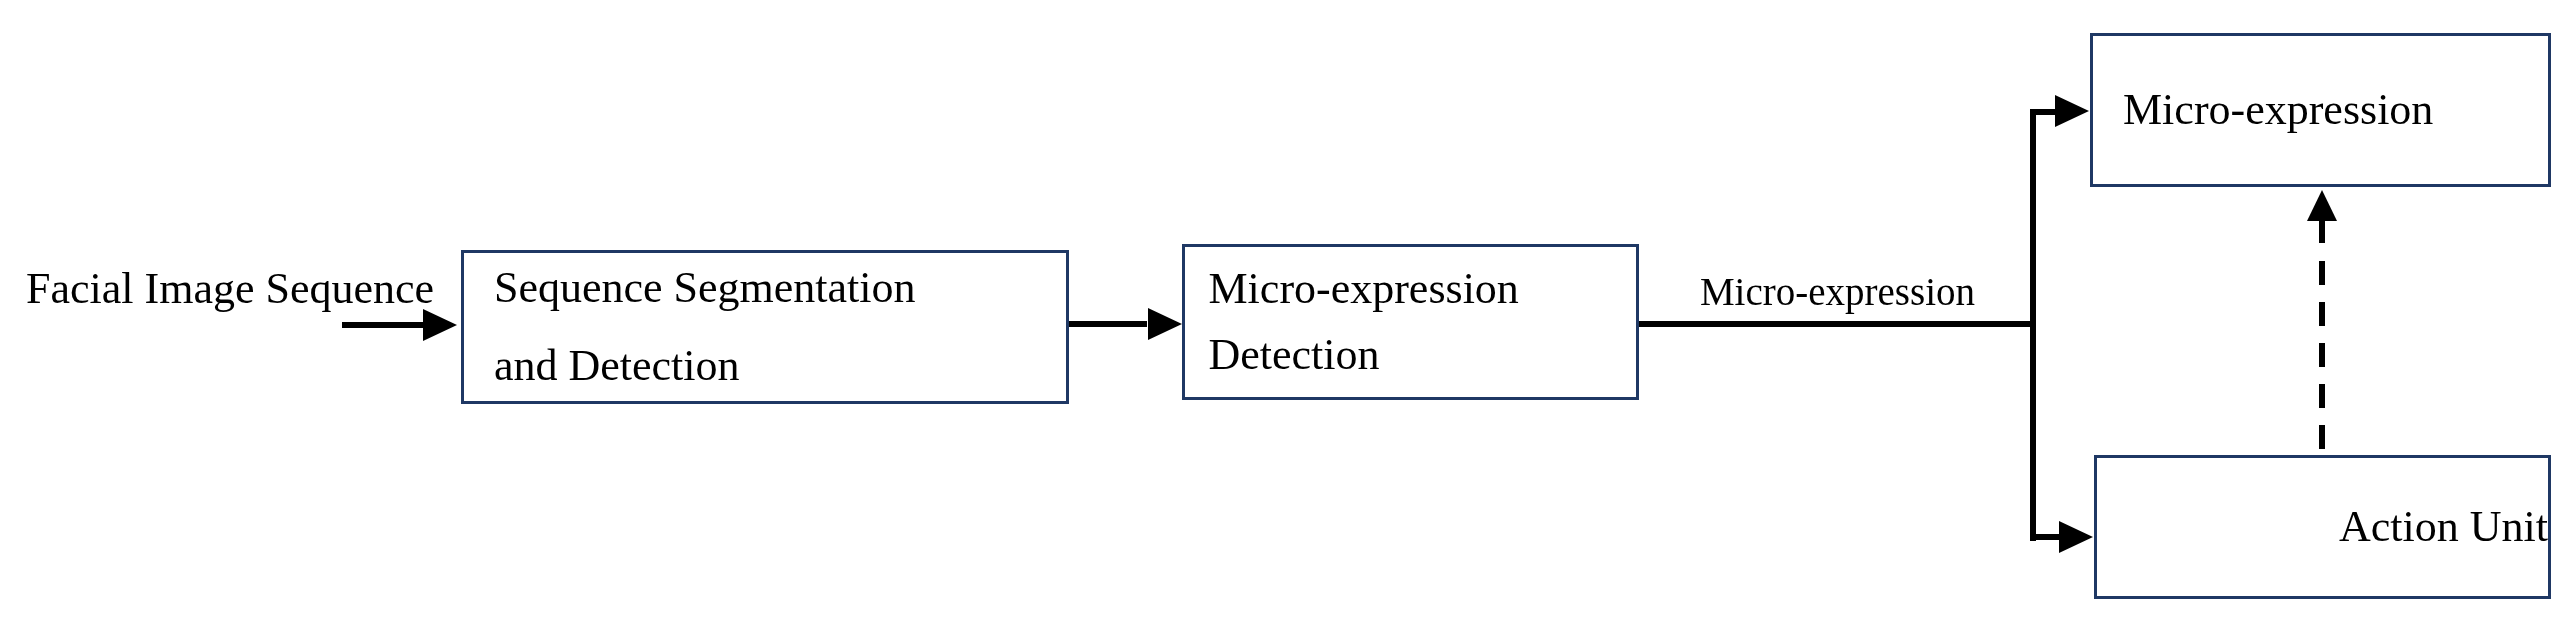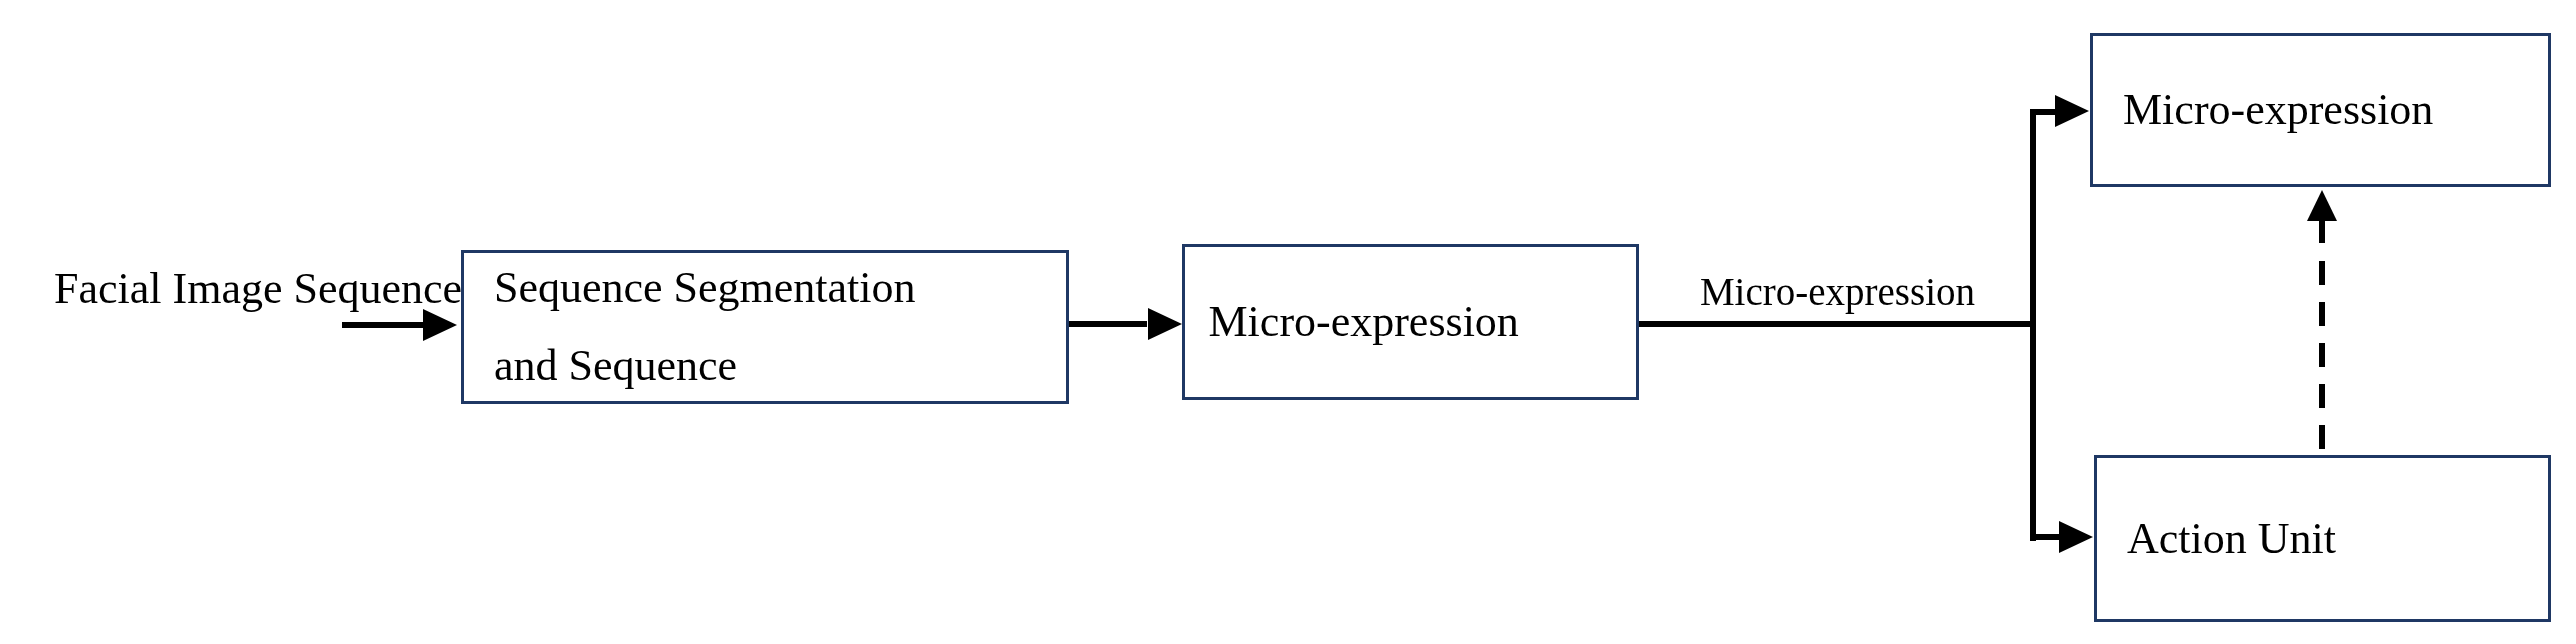--- a/index.html
+++ b/index.html
@@ -21,21 +21,21 @@
     position:absolute;
     border:3.9px solid var(--box-border);
     background:var(--bg);
     display:flex;flex-direction:column;justify-content:center;
     box-sizing:border-box;
     font-size:44px;line-height:66px;white-space:nowrap;
   }
   .flowbox .bline{display:block;}
   .srclabel{
     position:absolute;left:26px;top:256px;
-    font-size:44px;line-height:66px;white-space:nowrap;margin-left:28px;
+    font-size:44px;line-height:66px;white-space:nowrap;
   }
   .shaft-h{position:absolute;height:6.3px;background:var(--line);}
   .shaft-v{position:absolute;width:6.3px;background:var(--line);}
   .head-right{
     position:absolute;width:0;height:0;
     border-top:16.4px solid transparent;
     border-bottom:16.4px solid transparent;
     border-left:34px solid var(--line);
   }
   .head-up{
@@ -59,47 +59,48 @@
   #arrow2-shaft{left:1069px;top:321px;width:78px;}
   #arrow2-head{left:1148px;top:308px;}
   #box-det{left:1182px;top:244px;width:457px;height:156px;padding-left:23.5px;}
   #junction-h{left:1639px;top:321px;width:396px;}
   #junction-v{left:2030px;top:109px;height:432px;}
   #branch-top-shaft{left:2030px;top:109px;width:27px;}
   #branch-top-head{left:2055px;top:95px;}
   #box-cls{left:2090px;top:33px;width:461px;height:154px;padding-left:30px;}
   #branch-bot-shaft{left:2030px;top:534px;width:31px;}
   #branch-bot-head{left:2059px;top:521px;}
-  #box-au{left:2094px;top:455px;width:457px;height:167px;padding-left:30px;}
+  #box-au{left:2094px;top:455px;width:457px;height:144px;padding-left:30px;text-align:right;}
   #dash-head{left:2307px;top:190px;}
   #dash-line{left:2319px;top:220px;height:235px;}
 </style>
 </head>
 <body>
 
 <div id="canvas">
 
   <div class="srclabel">
     <span class="bline">Facial Image</span>
     <span class="bline">Sequence</span>
   </div>
 
   <div class="shaft-h" id="arrow1-shaft"></div>
   <div class="head-right" id="arrow1-head"></div>
 
   <div class="flowbox" id="box-seg">
     <span class="bline">Sequence Segmentation</span>
-    <span class="bline">and Sequence</span>
+    <span class="bline">and Detection</span>
   </div>
 
   <div class="shaft-h" id="arrow2-shaft"></div>
   <div class="head-right" id="arrow2-head"></div>
 
   <div class="flowbox" id="box-det">
     <span class="bline">Micro-expression</span>
+    <span class="bline">Detection</span>
   </div>
 
   <div class="edgelabel">Micro-expression</div>
   <div class="shaft-h" id="junction-h"></div>
   <div class="shaft-v" id="junction-v"></div>
 
   <div class="shaft-h" id="branch-top-shaft"></div>
   <div class="head-right" id="branch-top-head"></div>
 
   <div class="flowbox" id="box-cls">

